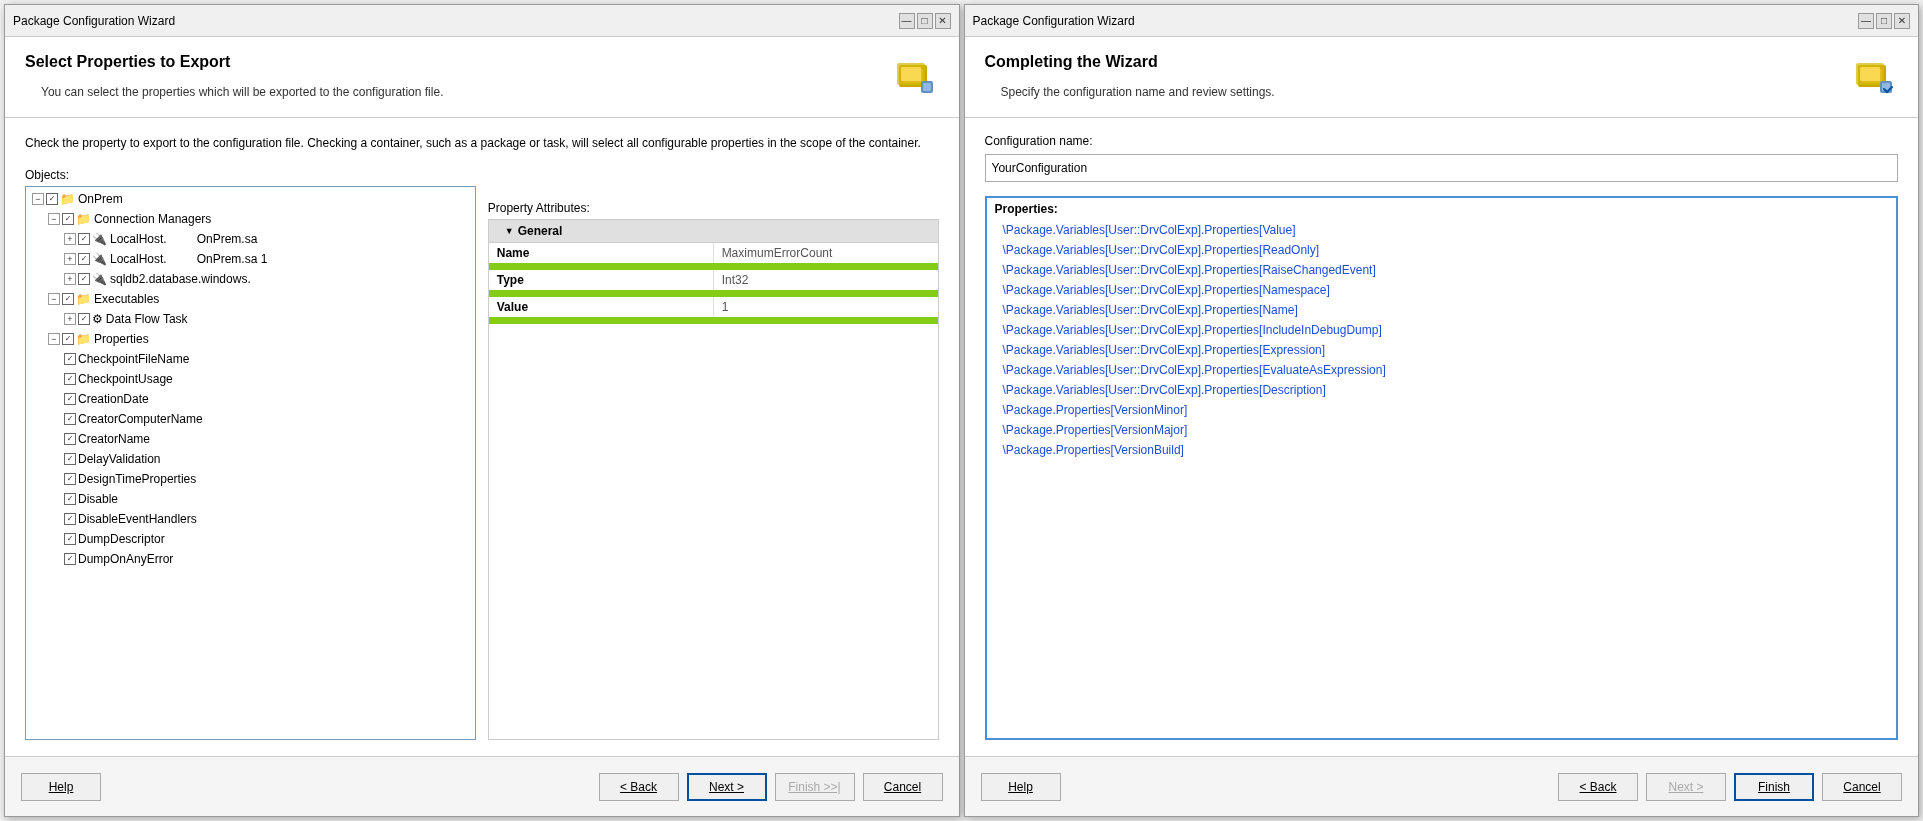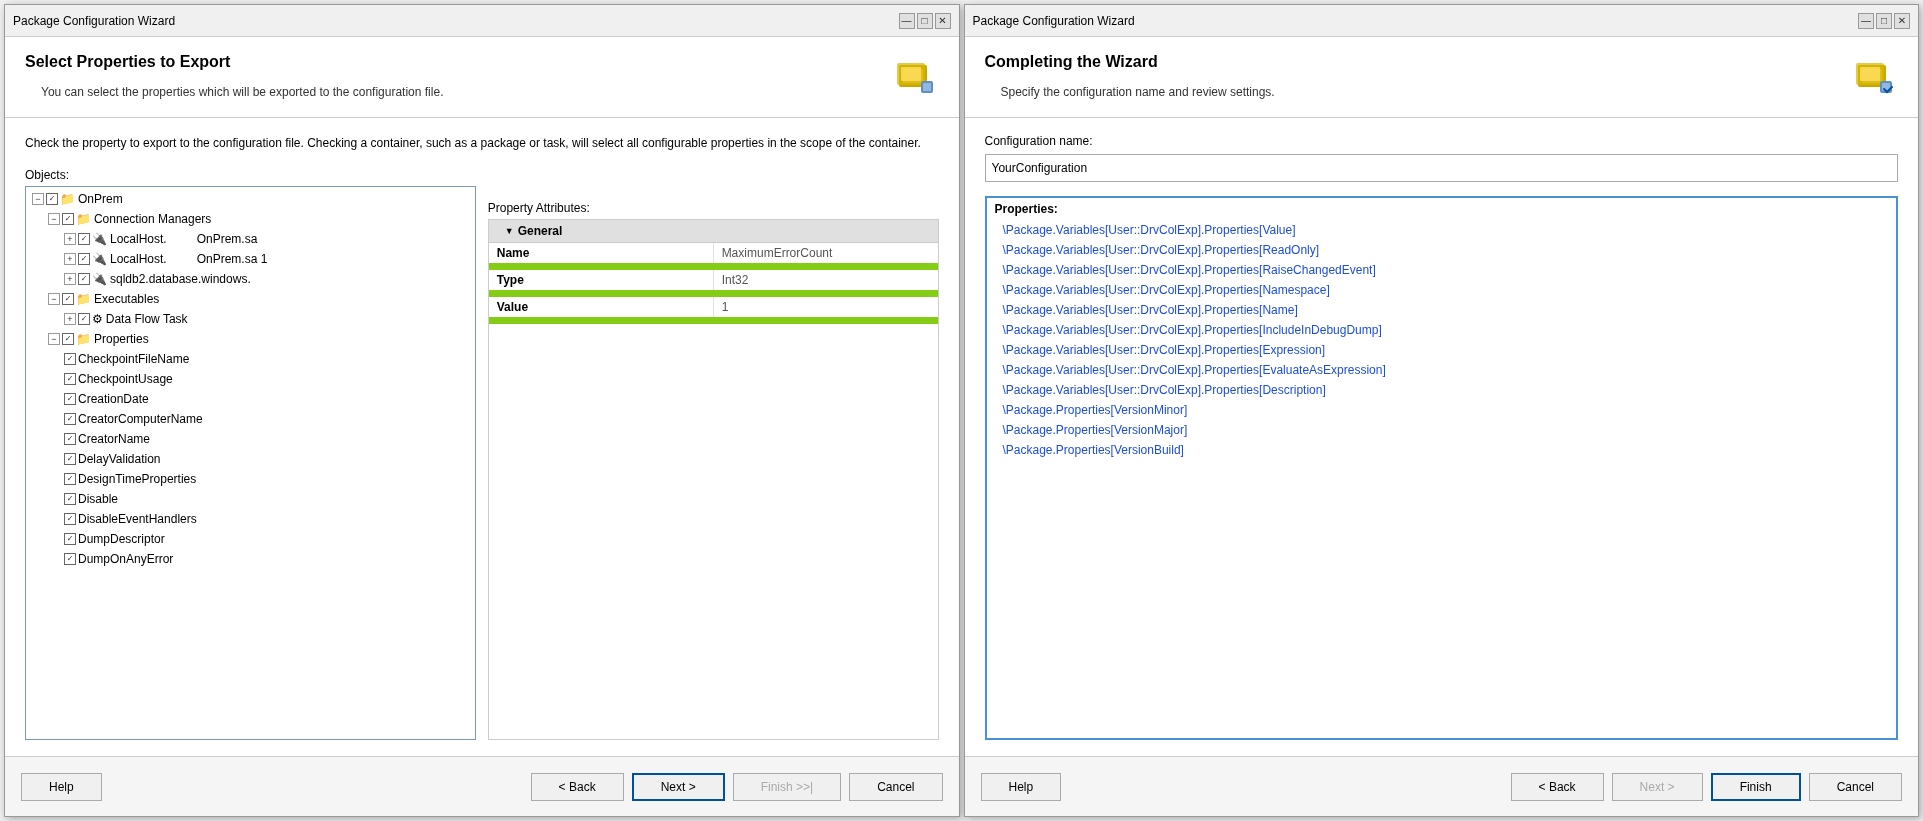--- a/index.html
+++ b/index.html
@@ -249,28 +249,29 @@
       height: 60px;
     }
 
     .footer-spacer {
       flex: 1;
     }
 
     .btn {
       min-width: 80px;
       height: 28px;
-      padding: 0 27px;
+      padding: 0 0;
       border: 1px solid #aaa;
       background: #f0f0f0;
       cursor: pointer;
       font-size: 12px;
       display: flex;
       align-items: center;
       justify-content: center;
+      text-decoration: underline;
     }
 
     .btn.primary {
       border: 2px solid #0050a0;
       background: #f0f0f0;
     }
 
     .btn.disabled {
       color: #aaa;
       cursor: not-allowed;

